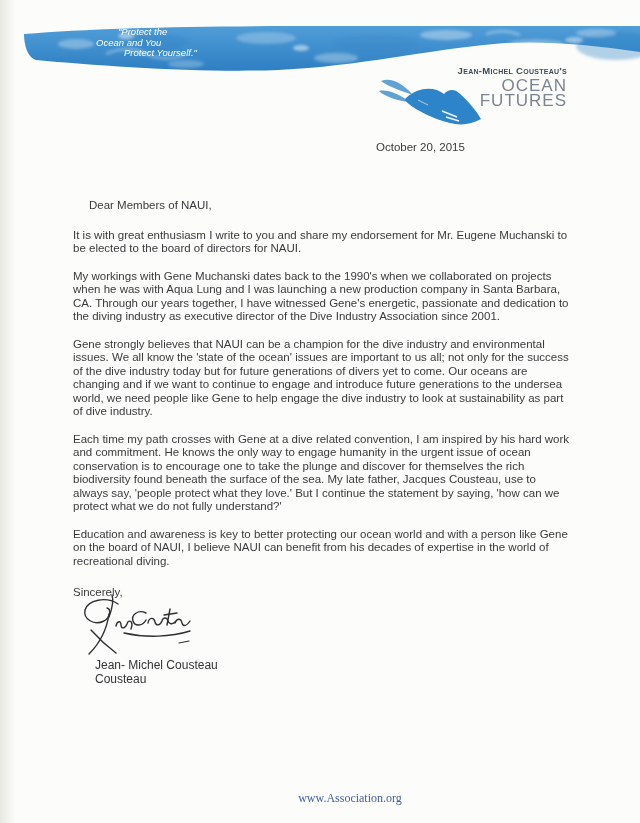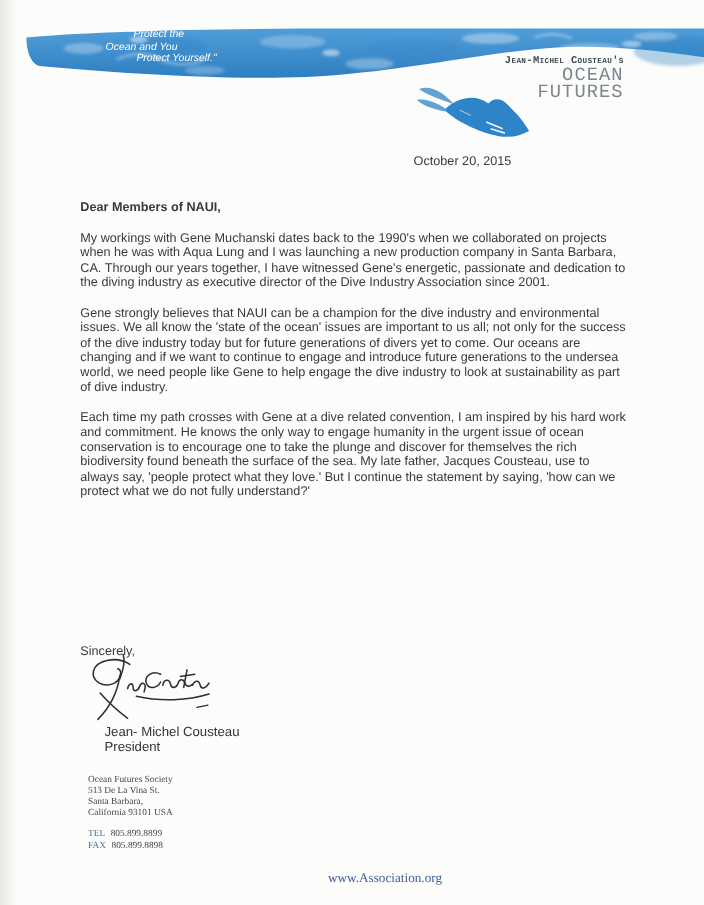--- a/index.html
+++ b/index.html
@@ -14,30 +14,30 @@
     background:linear-gradient(to right,#d8d8d4 0%,#efefec 12%,#dededa 22%,#f2f2ef 38%,#e3e3df 55%,#f0f0ec 70%,#e0e0dc 85%,#ededе9 100%);}
   .scan-edge-left{position:absolute;left:0;top:0;width:16px;height:823px;
     background:linear-gradient(to right,#e7e7e3 0%,#f3f3f0 55%,rgba(252,252,250,0) 100%);}
   .banner{position:absolute;left:16px;top:24px;width:624px;height:52px;}
   .quote{position:absolute;left:94px;top:27px;width:140px;color:var(--quote-white,#fff);
     font-style:italic;font-size:9.5px;line-height:10.5px;}
   .quote .q1{margin-left:24px;}
   .quote .q2{margin-left:2px;}
   .quote .q3{margin-left:30px;}
   .fish{position:absolute;left:378px;top:76px;width:104px;height:52px;}
-  .logotext{position:absolute;left:410px;top:49px;width:157px;text-align:right;font-family:Liberation Mono, monospace;}
+  .logotext{position:absolute;left:410px;top:65px;width:157px;text-align:right;}
   .logotext .owner{font-variant:small-caps;font-size:9.5px;letter-spacing:.3px;
     color:var(--logo-owner-color,#3f4a55);font-weight:600;margin-bottom:3px;}
   .logotext .big{font-size:17px;line-height:14.5px;letter-spacing:1px;font-weight:400;
     color:var(--logo-text-gray,#7b8591);}
   .date{position:absolute;left:376px;top:141px;font-size:11.5px;color:var(--body-text,#3a3a3c);text-align:right;}
   .body-block{position:absolute;left:73px;top:183px;width:497px;font-size:11.5px;
     line-height:13.5px;color:var(--body-text,#3a3a3c);}
   .body-block p{margin:14px 0 0 0;}
-  .body-block p.sal{margin:0;font-weight:bold;}
+  .body-block p.sal{margin:16px;}
   .closing{position:absolute;left:73px;top:566px;font-size:11.5px;color:var(--body-text,#3a3a3c);margin-top:20px;}
   .signature{position:absolute;left:66px;top:592px;width:150px;height:72px;}
   .signer{position:absolute;left:73px;top:659px;font-size:12px;line-height:13.5px;color:#333336;margin-left:22px;}
   .footer-left{position:absolute;left:80px;top:703px;font-family:"Liberation Serif",serif;
     font-size:8.5px;line-height:10px;color:var(--footer-text,#42464a);}
   .footer-left .telfax{margin-top:9px;line-height:10.5px;}
   .footer-left .lab{color:var(--tel-fax-blue,#4a7296);margin-right:5px;}
   .footer-right{position:absolute;left:213px;top:703px;font-family:"Liberation Serif",serif;
     font-size:8.5px;line-height:10px;color:var(--footer-text,#42464a);}
   .footer-right .offices{margin-top:10px;}
@@ -101,23 +101,25 @@
   <div class="logotext">
     <div class="owner">Jean-Michel Cousteau's</div>
     <div class="big">OCEAN</div>
     <div class="big">FUTURES</div>
   </div>
 
   <div class="date">October 20, 2015</div>
 
   <div class="body-block">
     <p class="sal">Dear Members of NAUI,</p>
+    <p>It is with great enthusiasm I write to you and share my endorsement for Mr. Eugene Muchanski to be elected to the board of directors for NAUI.</p>
     <p>My workings with Gene Muchanski dates back to the 1990's when we collaborated on projects when he was with Aqua Lung and I was launching a new production company in Santa Barbara, CA.  Through our years together, I have witnessed Gene's energetic, passionate and dedication to the diving industry as executive director of the Dive Industry Association since 2001.</p>
     <p>Gene strongly believes that NAUI can be a champion for the dive industry and environmental issues.  We all know the 'state of the ocean' issues are important to us all; not only for the success of the dive industry today but for future generations of divers yet to come. Our oceans are changing and if we want to continue to engage and introduce future generations to the undersea world, we need people like Gene to help engage the dive industry to look at sustainability as part of dive industry.</p>
     <p>Each time my path crosses with Gene at a dive related convention, I am inspired by his hard work and commitment.  He knows the only way to engage humanity in the urgent issue of ocean conservation is to encourage one to take the plunge and discover for themselves the rich biodiversity found beneath the surface of the sea.  My late father, Jacques Cousteau, use to always say, 'people protect what they love.'  But I continue the statement by saying, 'how can we protect what we do not fully understand?'</p>
+    <p>Education and awareness is key to better protecting our ocean world and with a person like Gene on the board of NAUI, I believe NAUI can benefit from his decades of expertise in the world of recreational diving.</p>
   </div>
 
   <div class="closing">Sincerely,</div>
 
   <svg class="signature" viewBox="0 0 150 72">
     <g fill="none" stroke="#2f2f33" stroke-width="1.4" stroke-linecap="round">
       <path d="M46 3 C 48 9,46 17,43 25"></path>
       <path d="M52 12 C 40 4,22 8,19 18 C 17 27,28 34,38 29 C 45 25,45 17,41 16"></path>
       <path d="M43 22 C 41 36,34 51,23 62"></path>
       <path d="M25 38 C 33 47,42 55,50 61"></path>
@@ -127,30 +129,20 @@
       <path d="M104 17 l -3 16"></path>
       <path d="M98 23 l 13 -2"></path>
       <path d="M109 31 c 2 -5 6 -5 7 0 c 1 4 5 3 8 -2"></path>
       <path d="M58 41 C 80 46,105 45,124 39"></path>
       <path d="M113 51 l 10 -2" stroke-width="1.2"></path>
     </g>
   </svg>
 
   <div class="signer">
     <div>Jean- Michel Cousteau</div>
-    <div>President</div>
+    <div>Cousteau</div>
   </div>
 
-  <div class="footer-left">
-    <div>Ocean Futures Society</div>
-    <div>513 De La Vina St.</div>
-    <div>Santa Barbara,</div>
-    <div>California 93101  USA</div>
-    <div class="telfax">
-      <div><span class="lab">TEL</span><span>805.899.8899</span></div>
-      <div><span class="lab">FAX</span><span>805.899.8898</span></div>
-    </div>
-  </div>
 
 
   <div class="site">www.Association.org</div>
 
 </div>
 
 </body></html>

